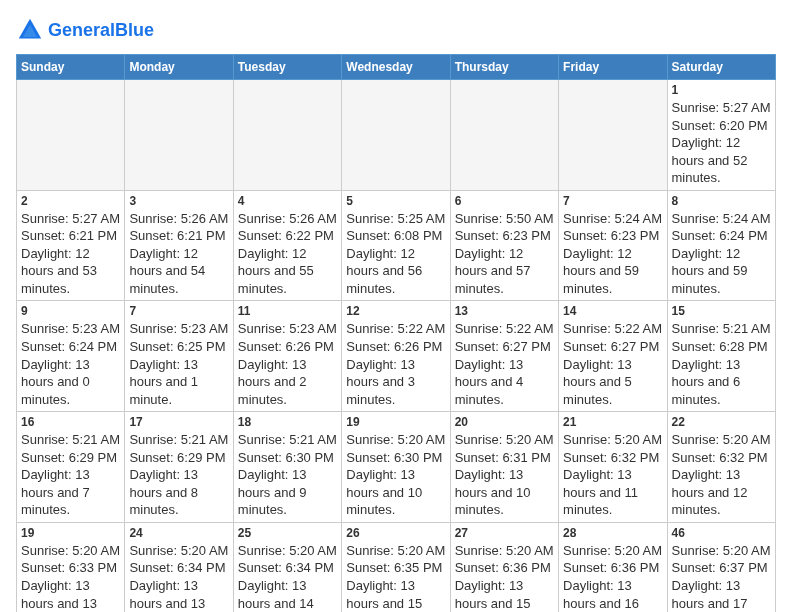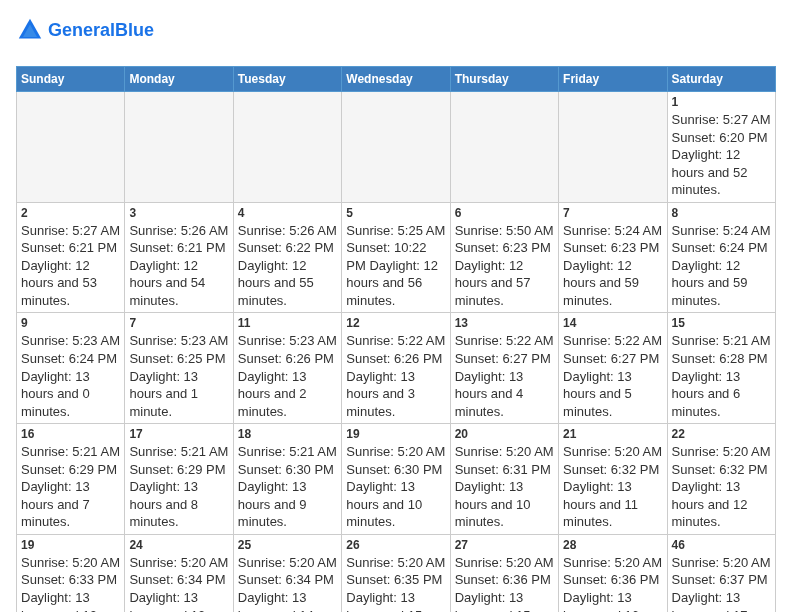--- a/index.html
+++ b/index.html
@@ -13,21 +13,21 @@
     }
     .page {
       width: 792px;
       height: 612px;
       padding: 16px 16px 10px 16px;
     }
     .header {
       display: flex;
       justify-content: space-between;
       align-items: flex-start;
-      margin-bottom: 22px;
+      margin-bottom: 10px;
     }
     .logo {
       display: flex;
       align-items: center;
       gap: 4px;
     }
     .logo-text {
       font-size: 18px;
       font-weight: bold;
       color: #333;
@@ -163,21 +163,21 @@
           <td>
             <span class="day-num">4</span>
             <div class="day-info">Sunrise: 5:26 AM
 Sunset: 6:22 PM
 Daylight: 12 hours
 and 55 minutes.</div>
           </td>
           <td>
             <span class="day-num">5</span>
             <div class="day-info">Sunrise: 5:25 AM
-Sunset: 10:22 PM
+Sunset: 6:08 PM
 Daylight: 12 hours
 and 56 minutes.</div>
           </td>
           <td>
             <span class="day-num">6</span>
             <div class="day-info">Sunrise: 5:50 AM
 Sunset: 6:23 PM
 Daylight: 12 hours
 and 57 minutes.</div>
           </td>

